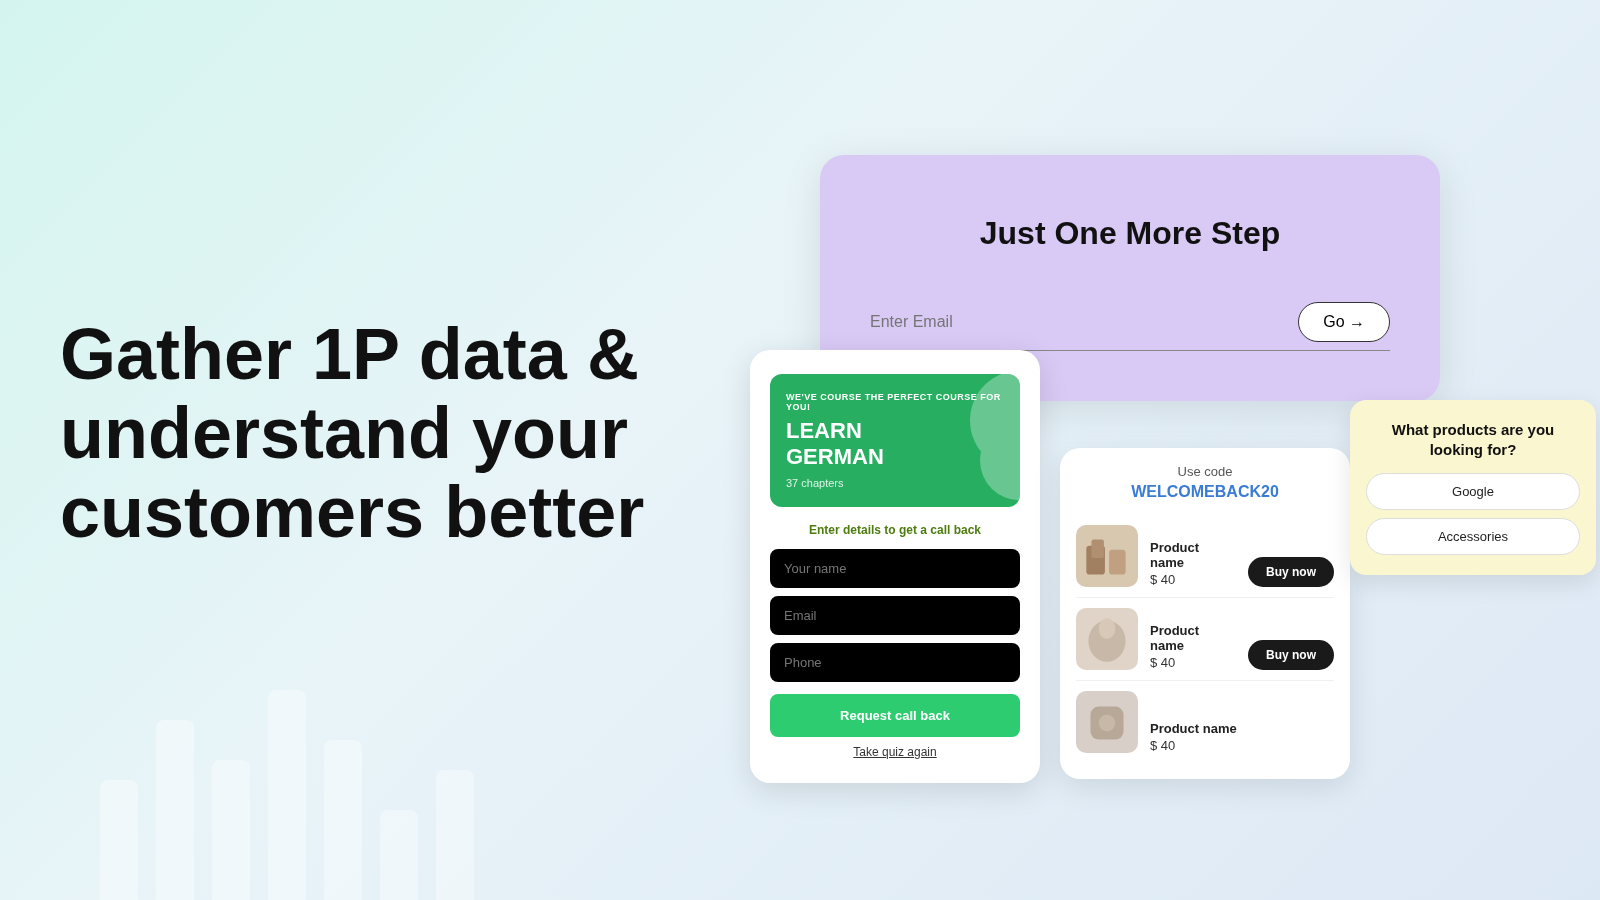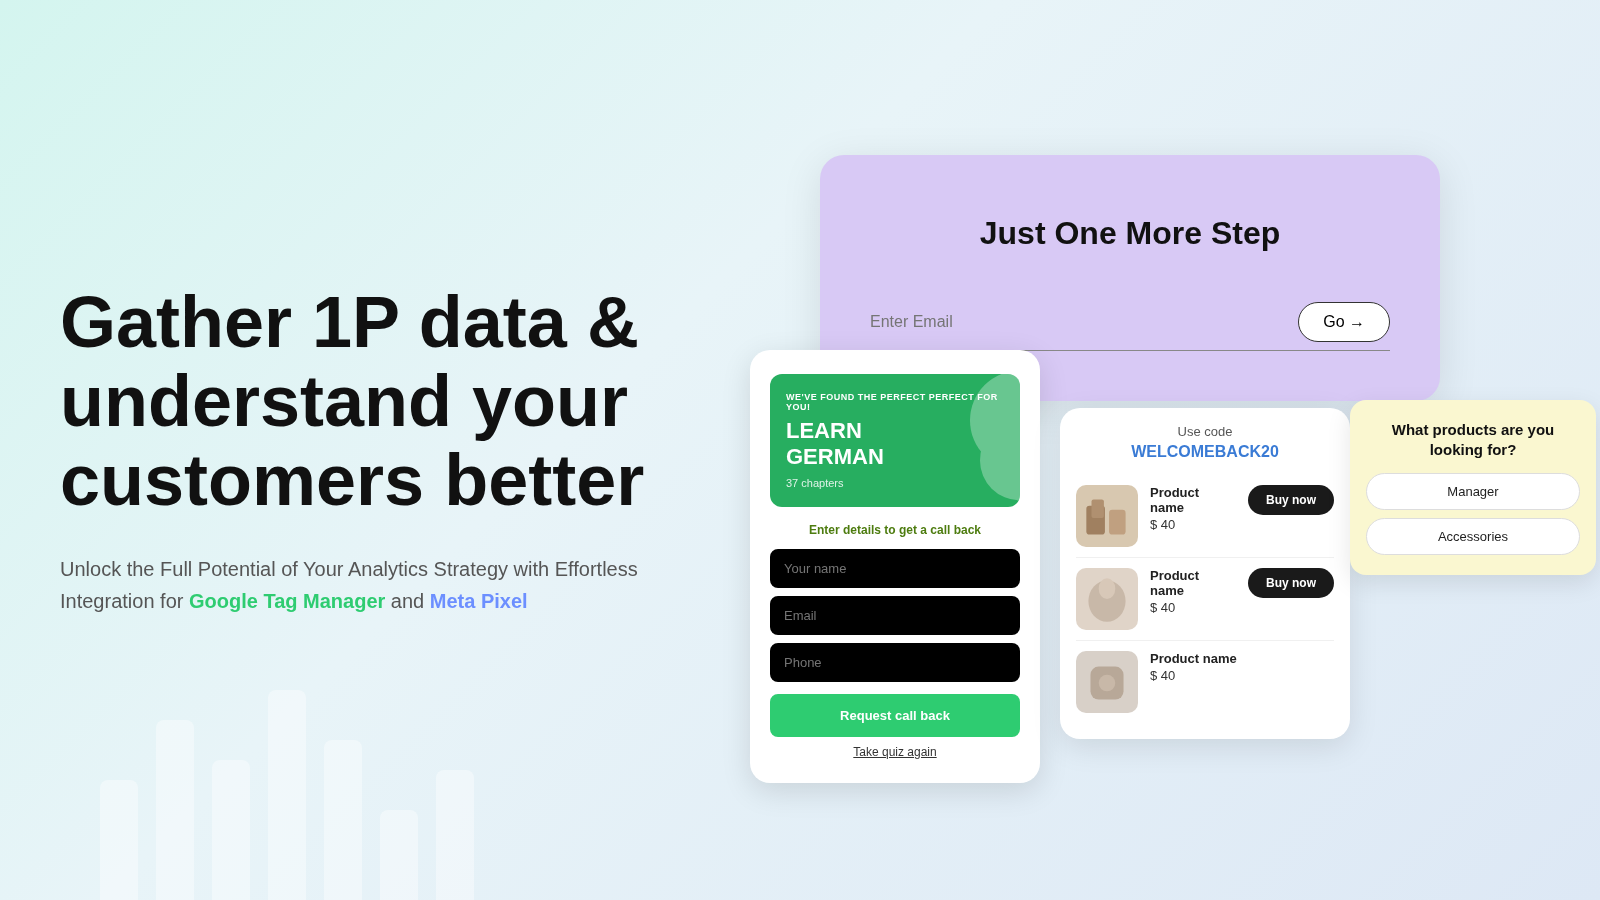--- a/index.html
+++ b/index.html
@@ -212,21 +212,21 @@
       text-align: center;
       font-size: 12px;
       color: #333;
       text-decoration: underline;
       cursor: pointer;
     }
 
     
     .product-card {
       position: absolute;
-      top: 408px;
+      top: 448px;
       left: 320px;
       width: 290px;
       background: white;
       border-radius: 20px;
       padding: 16px;
       box-shadow: 0 8px 30px rgba(0,0,0,0.1);
     }
 
     .use-code-text {
       font-size: 13px;
@@ -238,21 +238,21 @@
     .promo-code {
       font-size: 16px;
       font-weight: 700;
       color: #3a7bd5;
       text-align: center;
       margin-bottom: 14px;
     }
 
     .product-item {
       display: flex;
-      align-items: flex-start;
+      align-items: flex-end;
       gap: 12px;
       padding: 10px 0;
       border-bottom: 1px solid #f0f0f0;
     }
 
     .product-item:last-child {
       border-bottom: none;
     }
 
     .product-thumb {
@@ -338,23 +338,20 @@
 
     .product-option-btn:last-child {
       margin-bottom: 0;
     }
   </style>
 </head>
 <body>
 
 <div class="left-section">
   <h1 class="main-heading">Gather 1P data &amp; understand your customers better</h1>
-  <p class="sub-text">
-    <span>Unlock the Full Potential of Your Analytics Strategy with Effortless Integration for </span><a class="link-green">Google Tag Manager</a><span> and </span><a class="link-blue">Meta Pixel</a>
-  </p>
 </div>
 
 <div class="columns-decor">
   <div class="col-bar" style="height:120px;"></div>
   <div class="col-bar" style="height:180px;"></div>
   <div class="col-bar" style="height:140px;"></div>
   <div class="col-bar" style="height:210px;"></div>
   <div class="col-bar" style="height:160px;"></div>
   <div class="col-bar" style="height:90px;"></div>
   <div class="col-bar" style="height:130px;"></div>
@@ -369,21 +366,21 @@
       <button class="go-button">Go →</button>
     </div>
   </div>
 
   <div class="callback-card">
     <div class="course-banner">
       <svg class="course-banner-waves" viewBox="0 0 80 100" xmlns="http://www.w3.org/2000/svg">
         <ellipse cx="80" cy="30" rx="50" ry="50" fill="white"></ellipse>
         <ellipse cx="80" cy="70" rx="40" ry="40" fill="white"></ellipse>
       </svg>
-      <div class="course-tag">WE'VE FOUND THE PERFECT PERFECT FOR YOU!</div>
+      <div class="course-tag">WE'VE COURSE THE PERFECT COURSE FOR YOU!</div>
       <div class="course-title">LEARN<br>GERMAN</div>
       <div class="course-chapters">37 chapters</div>
     </div>
     <div class="callback-subtitle">Enter details to get a call back</div>
     <input type="text" class="form-field" placeholder="Your name" style="">
     <input type="email" class="form-field" placeholder="Email" style="">
     <input type="tel" class="form-field" placeholder="Phone" style="">
     <button class="request-btn">Request call back</button>
     <a class="take-quiz-link">Take quiz again</a>
   </div>
@@ -430,17 +427,17 @@
       </div>
       <div class="product-info">
         <div class="product-name">Product name</div>
         <div class="product-price">$ 40</div>
       </div>
     </div>
   </div>
 
   <div class="what-products-card">
     <div class="what-products-title">What products are you looking for?</div>
-    <button class="product-option-btn">Manager</button>
+    <button class="product-option-btn">Google</button>
     <button class="product-option-btn">Accessories</button>
   </div>
 
 </div>
 
 </body></html>

